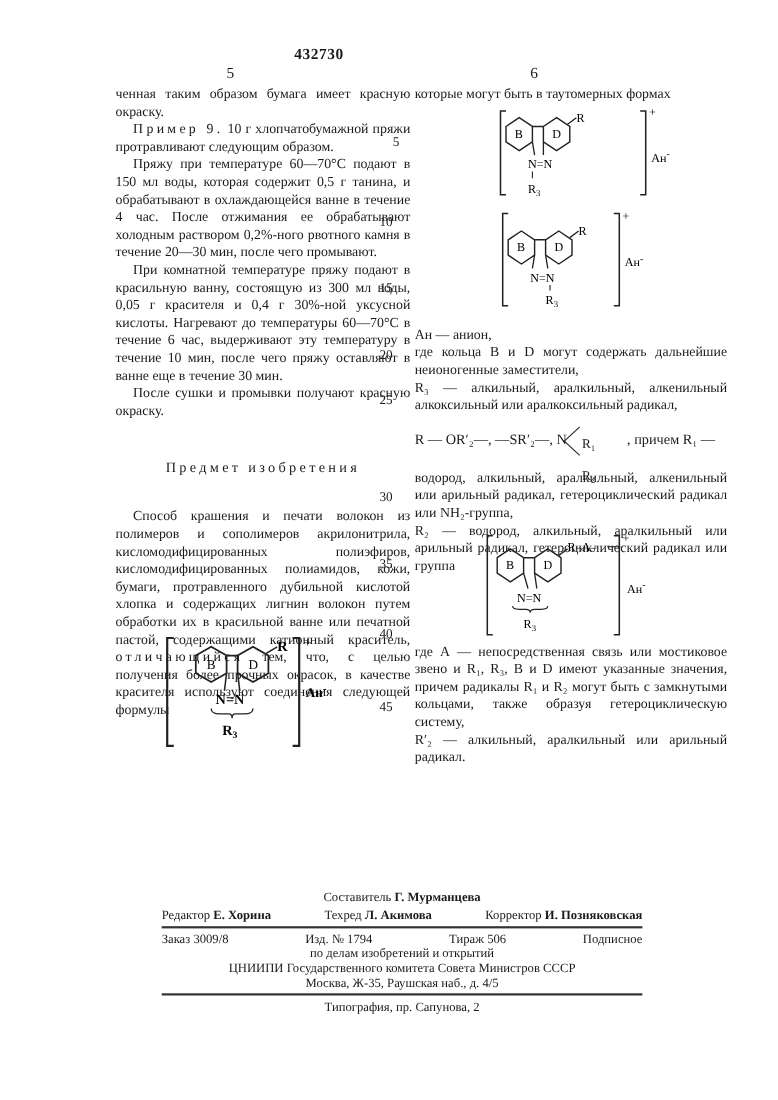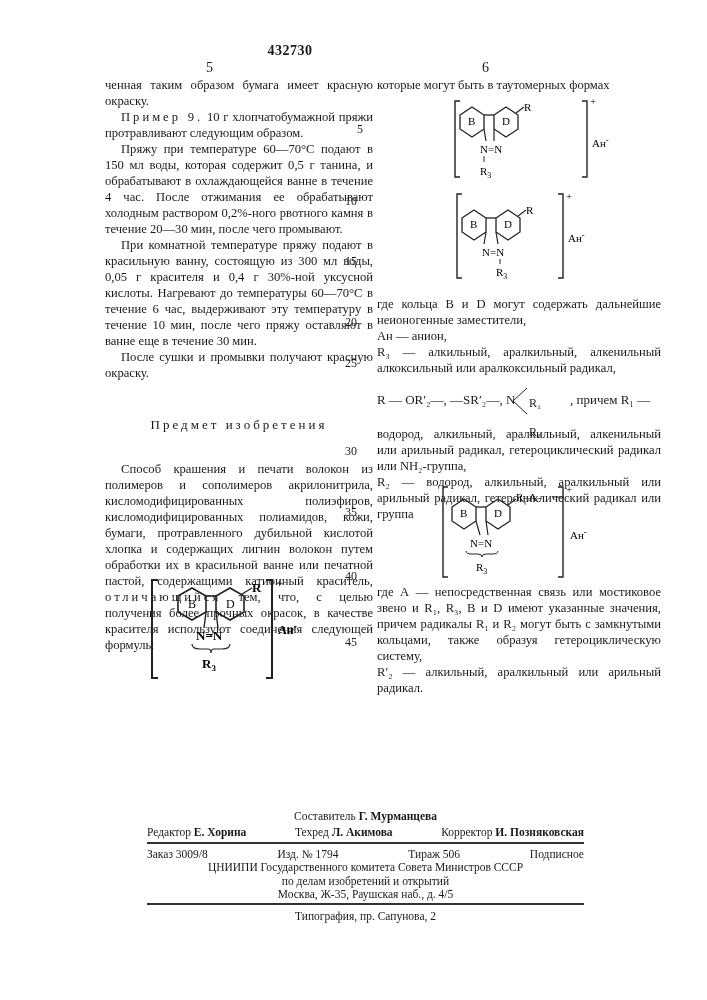--- a/index.html
+++ b/index.html
@@ -111,22 +111,22 @@
     <text x="72" y="24" font-size="11" font-family="Liberation Serif, serif">R</text>
     <text x="28" y="66" font-size="11" font-family="Liberation Serif, serif">N=N</text>
     <line x1="46" y1="69" x2="46" y2="74" stroke="#222" stroke-width="1"></line>
     <text x="42" y="86" font-size="11" font-family="Liberation Serif, serif"><tspan>R</tspan><tspan font-size="8" dy="3">3</tspan></text>
     <text x="112" y="10" font-size="11" font-family="Liberation Serif, serif">+</text>
     <text x="114" y="52" font-size="11" font-family="Liberation Serif, serif"><tspan>Ан</tspan><tspan dy="-4" font-size="9">-</tspan></text>
   </svg>
 </div>
 
 <div class="col" style="left:377px;top:296px;width:284px;">
+  <p>Ан — анион,</p>
   <p>где кольца B и D могут содержать дальнейшие неионогенные заместители,</p>
-  <p>Ан — анион,</p>
   <p>R₃ — алкильный, аралкильный, алкенильный алкоксильный или аралкоксильный радикал,</p>
   <div style="position:relative;height:44px;margin-top:2px;">
     <span style="position:absolute;left:0;top:14px;font-size:13px;">R — OR′₂—, —SR′₂—, N</span>
     <svg style="position:absolute;left:134px;top:6px;" width="20" height="34">
       <line x1="2" y1="17" x2="16" y2="4" stroke="#222" stroke-width="1"></line>
       <line x1="2" y1="17" x2="16" y2="30" stroke="#222" stroke-width="1"></line>
     </svg>
     <span style="position:absolute;left:152px;top:17px;font-size:12px;">R₁</span>
     <span style="position:absolute;left:152px;top:28px;font-size:12px;margin-top:18px;">R₂</span>
     <span style="position:absolute;left:193px;top:14px;font-size:13px;">, причем R₁ —</span>
@@ -176,18 +176,18 @@
 <div class="rule" style="top:842px;"></div>
 <div class="footer" style="top:848px;">
   <div class="row">
     <span>Заказ 3009/8</span>
     <span>Изд. № 1794</span>
     <span>Тираж 506</span>
     <span>Подписное</span>
   </div>
 </div>
 <div class="footer center" style="top:861px;line-height:13.5px;">
+  <div>по делам изобретений и открытий</div>
   <div>ЦНИИПИ Государственного комитета Совета Министров СССР</div>
-  <div>по делам изобретений и открытий</div>
   <div>Москва, Ж-35, Раушская наб., д. 4/5</div>
 </div>
 <div class="rule" style="top:903px;"></div>
 <div class="footer center" style="top:910px;">Типография, пр. Сапунова, 2</div>
 
 </body></html>

